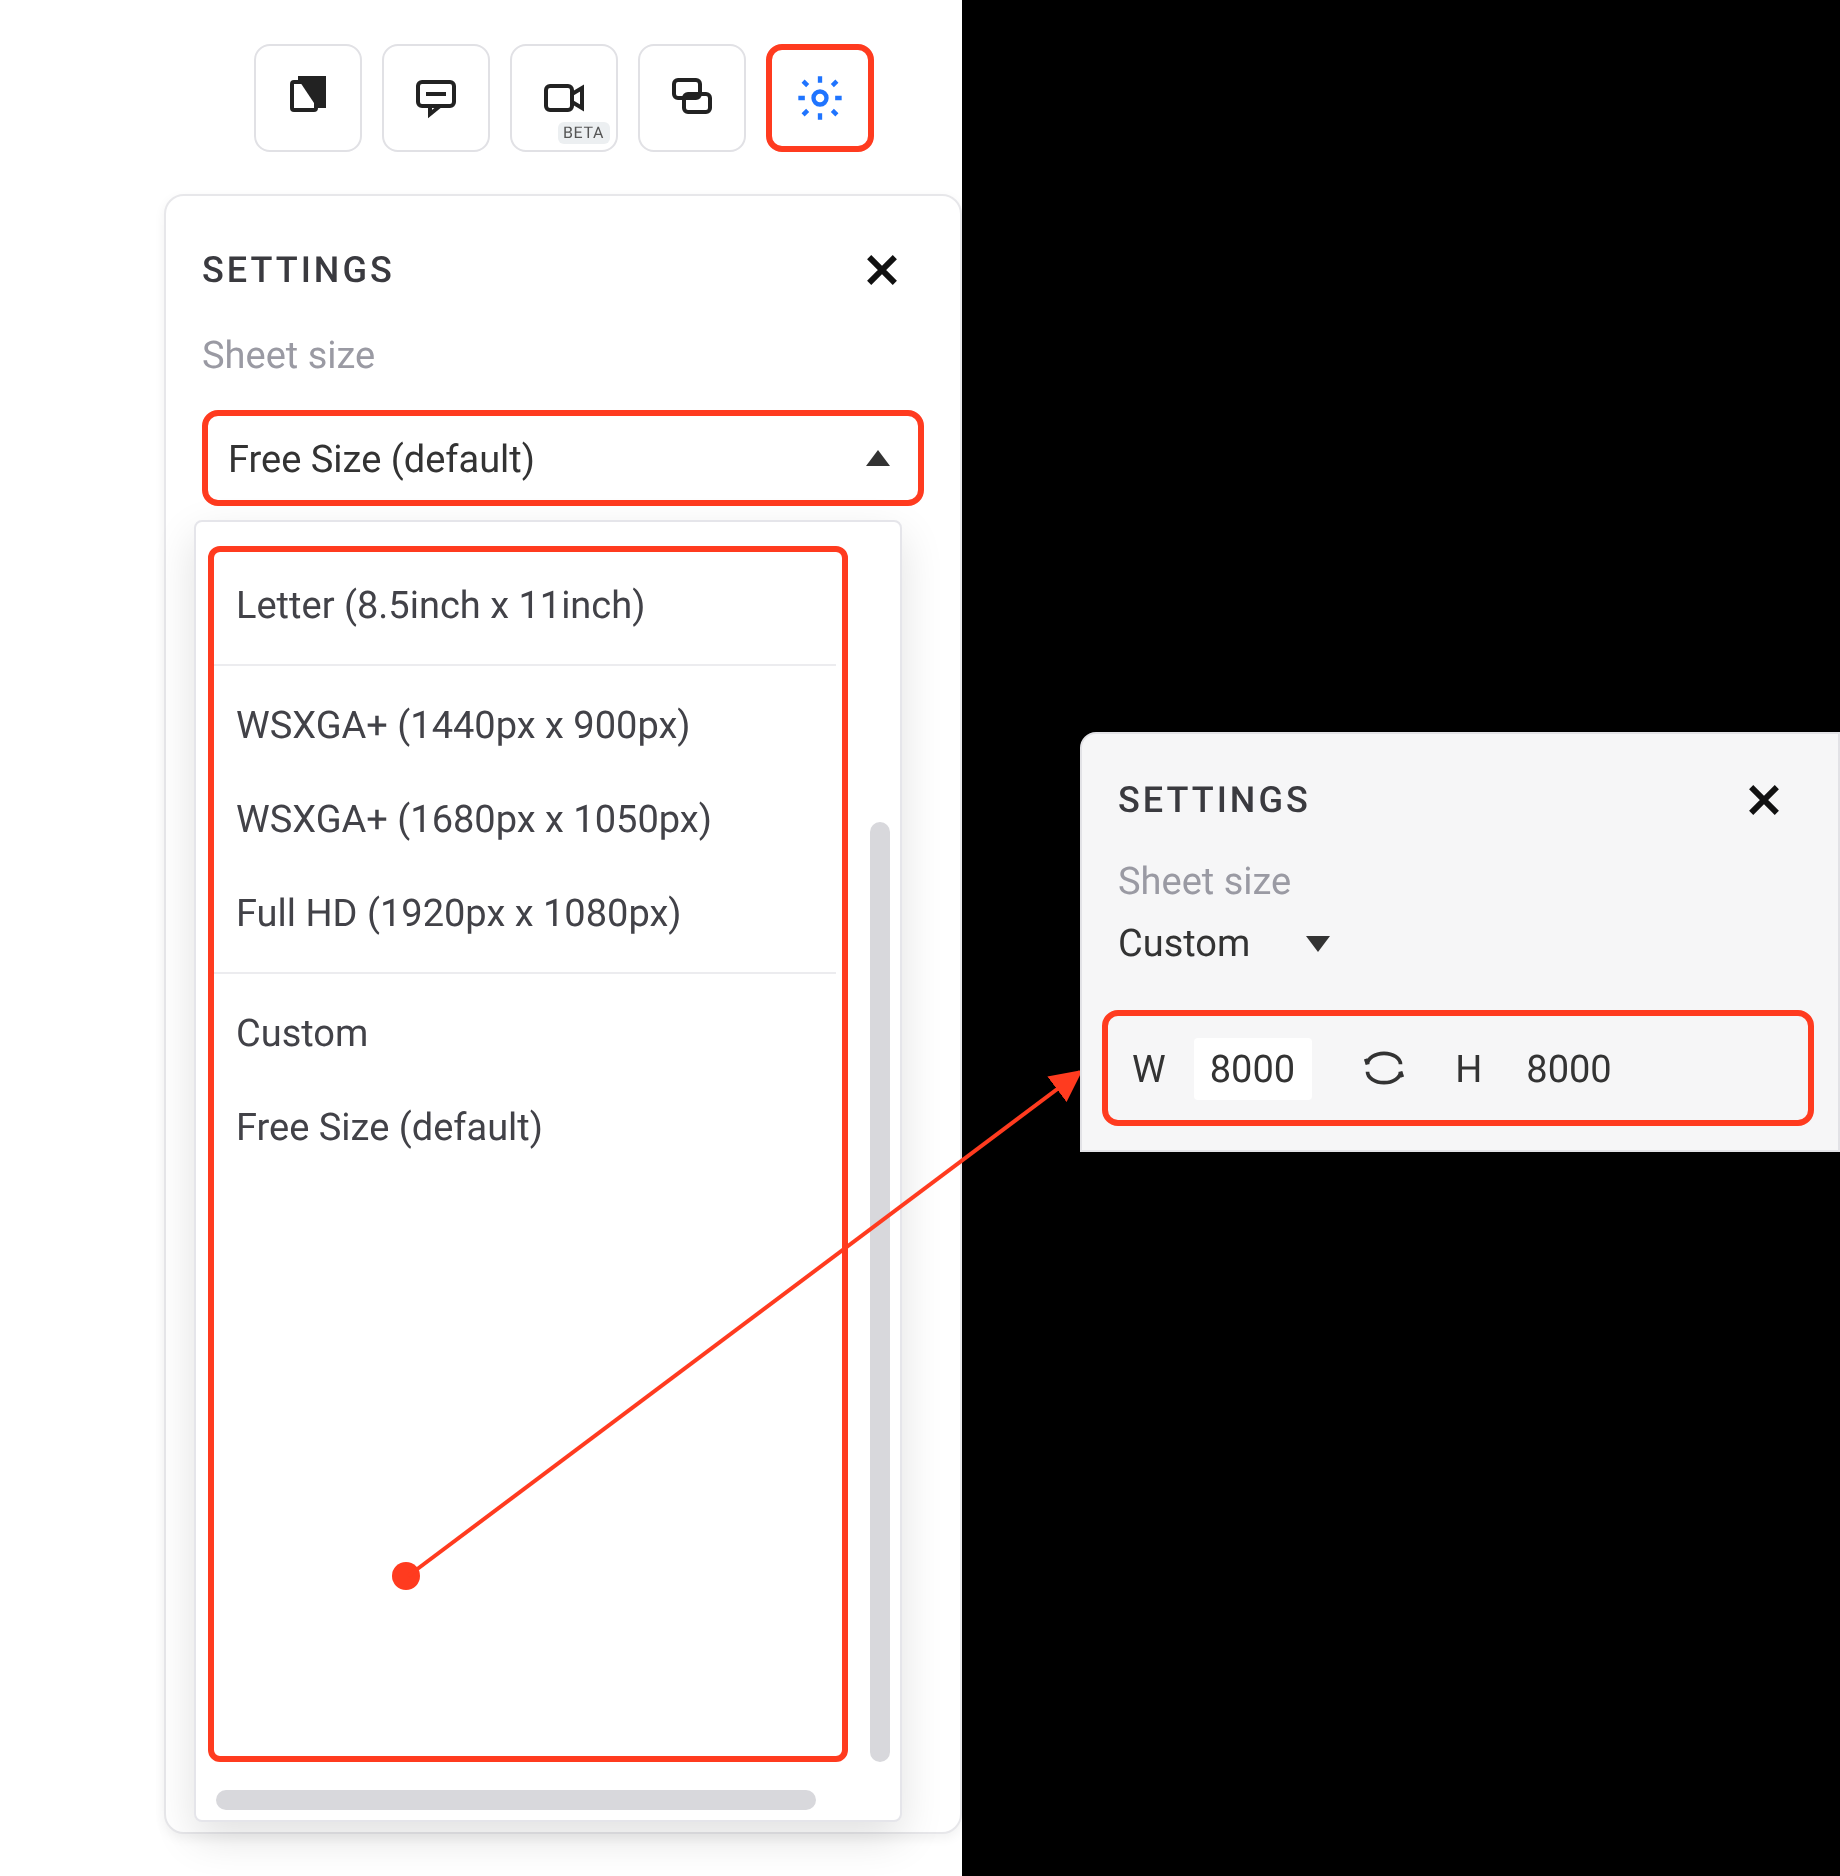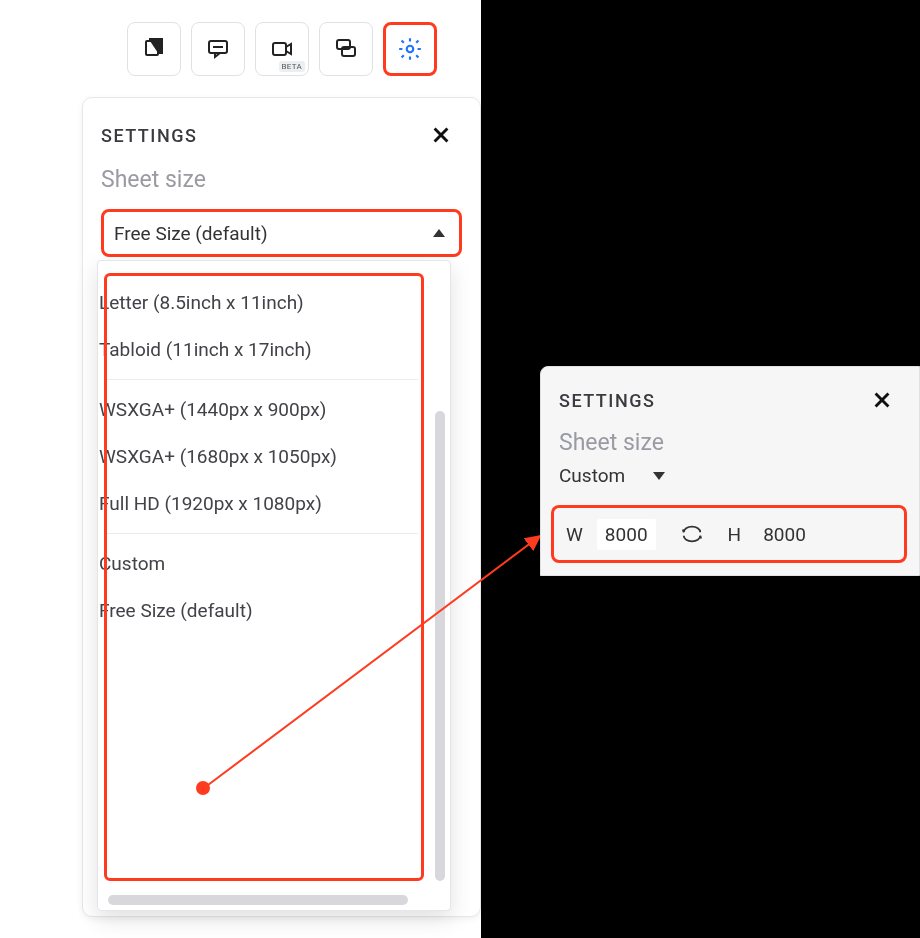--- a/index.html
+++ b/index.html
@@ -98,21 +98,21 @@
   .close-x {
     font-size: 26px;
     line-height: 1;
     color: #222;
     width: 30px; height: 30px;
     display: flex; align-items: center; justify-content: center;
   }
   .section-label {
     padding: 16px 18px 2px;
     color: #9a9aa3;
-    font-size: 23px;
+    font-size: 19px;
   }
   .select-box {
     margin: 14px 18px 0;
     height: 48px;
     border: 3px solid #ff3b1f;
     border-radius: 8px;
     display: flex;
     align-items: center;
     justify-content: space-between;
     padding: 0 14px 0 10px;
@@ -148,21 +148,21 @@
     border-radius: 6px;
     pointer-events: none;
   }
   .dropdown-list {
     position: absolute;
     left: 0; top: 0; right: 24px; bottom: 24px;
     overflow: hidden;
     padding-top: 18px;
   }
   .opt {
-    padding: 12px 1px;
+    padding: 12px 20px;
     font-size: 19px;
     color: #424248;
   }
   .sep {
     height: 1px;
     background: #ececef;
     margin: 6px 8px;
   }
   .scroll-v {
     position: absolute;
@@ -302,21 +302,20 @@
     <div class="section-label">Sheet size</div>
     <div class="select-box">
       <span>Free Size (default)</span>
       <span class="caret"></span>
     </div>
   </div>
 
   <div class="dropdown">
     <div class="dropdown-list" id="dropdown-list">
         <div class="opt">Letter (8.5inch x 11inch)</div>
-        <div class="opt">Tabloid (11inch x 17inch)</div>
         <div class="sep"></div>
         <div class="opt">WSXGA+ (1440px x 900px)</div>
         <div class="opt">WSXGA+ (1680px x 1050px)</div>
         <div class="opt">Full HD (1920px x 1080px)</div>
         <div class="sep"></div>
         <div class="opt">Custom</div>
         <div class="opt">Free Size (default)</div>
       </div>
     <div class="dropdown-frame"></div>
     <div class="scroll-v"></div>

